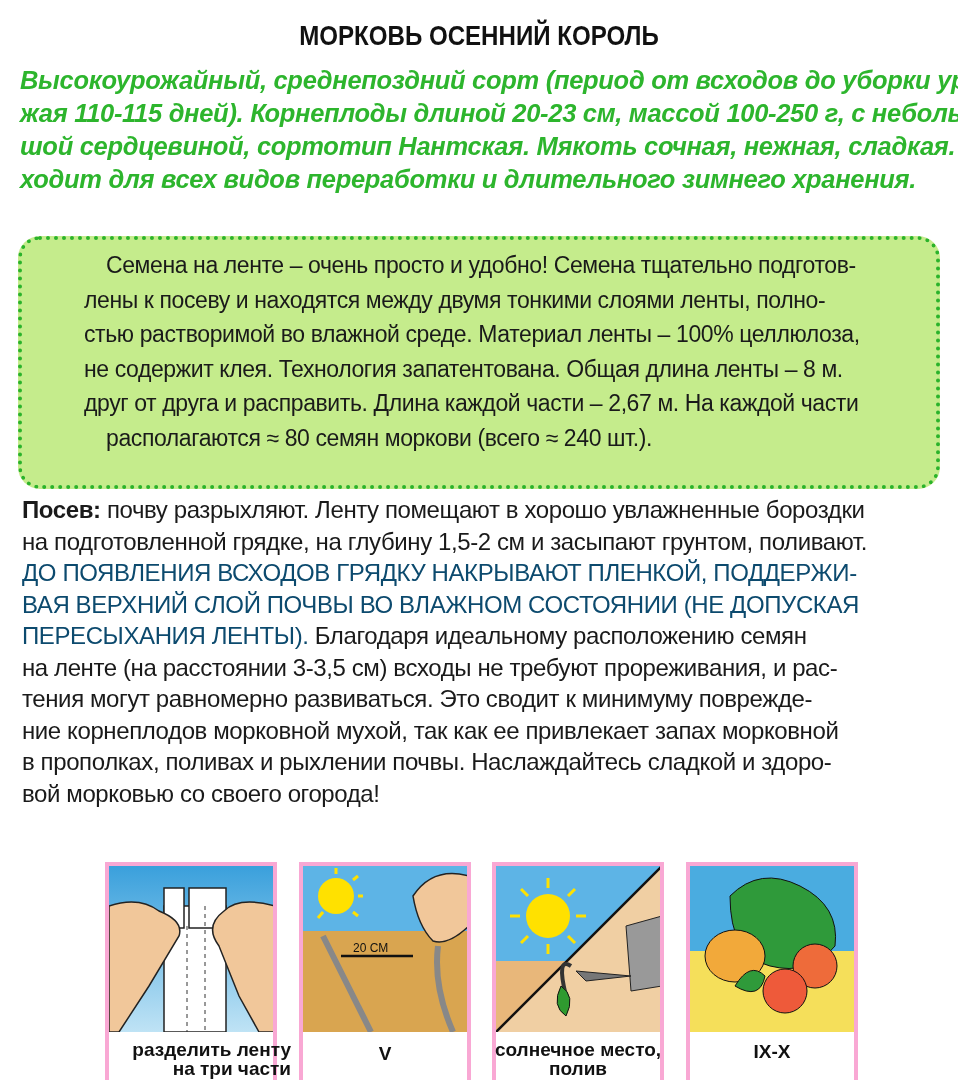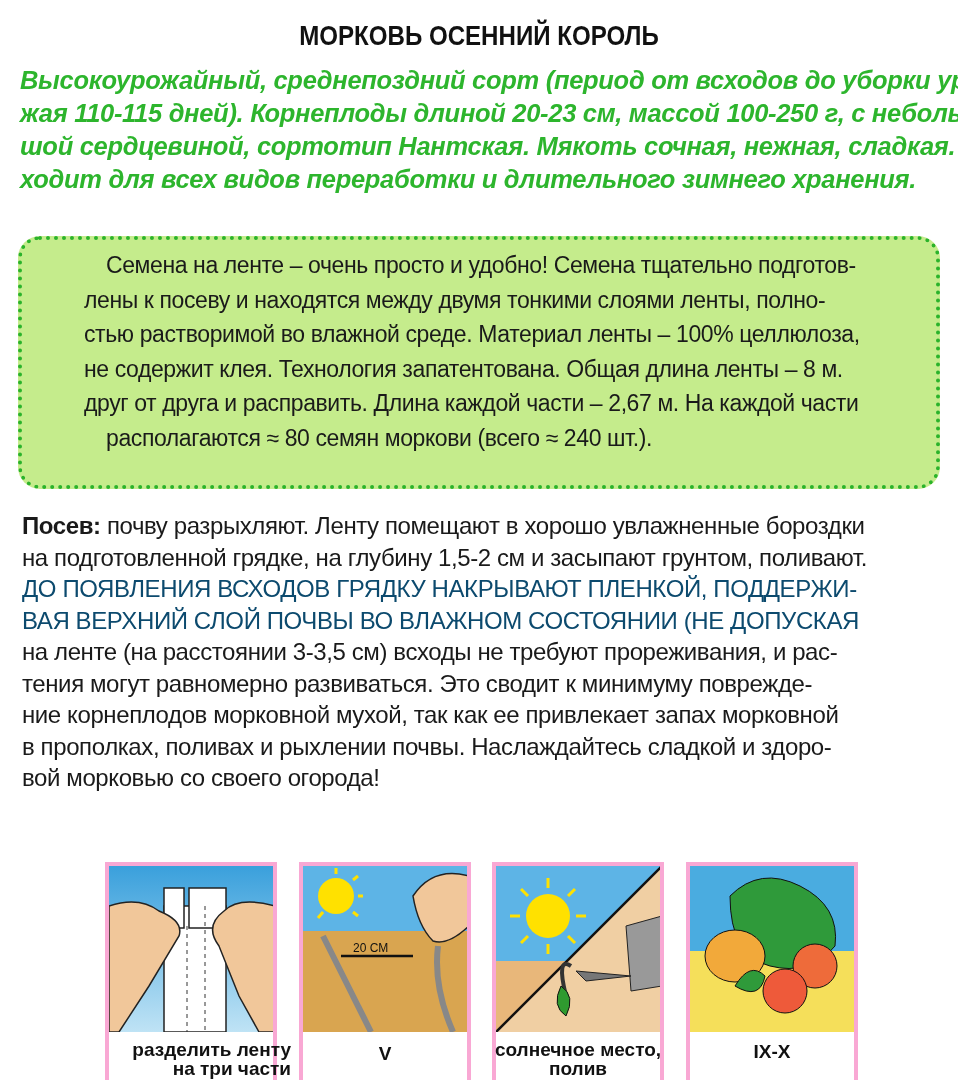--- a/index.html
+++ b/index.html
@@ -3,21 +3,21 @@
 <meta charset="utf-8">
 <style>
   html,body{margin:0;padding:0;background:#fff;}
   body{width:958px;height:1080px;position:relative;overflow:hidden;font-family:"Liberation Sans",sans-serif;color:#1a1a1a;}
   .title{position:absolute;left:0;top:20px;width:958px;text-align:center;font-weight:bold;font-size:28px;letter-spacing:0px;color:#111;transform:scaleX(0.86);}
   .green-desc{position:absolute;left:20px;top:64px;width:930px;color:#2db52d;font-weight:bold;font-style:italic;font-size:25.5px;line-height:33px;letter-spacing:-0.3px;}
   .green-desc span{display:block;white-space:nowrap;}
   .box{position:absolute;left:18px;top:236px;width:922px;height:253px;background:#c5ec8c;border:4px dotted #2bb32b;border-radius:22px;box-sizing:border-box;}
   .box-text{position:absolute;left:20px;top:8px;width:890px;font-size:23px;line-height:34.5px;color:#1a1a1a;letter-spacing:-0.4px;margin-left:42px;}
   .box-text span{display:block;white-space:nowrap;}
-  .body-text{position:absolute;left:22px;top:510px;width:925px;font-size:24px;line-height:31.5px;color:#1a1a1a;letter-spacing:-0.4px;}
+  .body-text{position:absolute;left:22px;top:494px;width:925px;font-size:24px;line-height:31.5px;color:#1a1a1a;letter-spacing:-0.4px;}
   .body-text span.line{display:block;white-space:nowrap;}
   .bold{font-weight:bold;}
   .red{color:#0c4a6e;}
   .pics{position:absolute;left:0;top:862px;width:958px;height:218px;}
   .pic{position:absolute;top:0;width:172px;height:224px;border:4px solid #f9a8d4;box-sizing:border-box;overflow:hidden;}
   .cap{position:absolute;text-align:center;font-weight:bold;font-size:19px;line-height:19px;width:200px;color:#111;}
 </style>
 </head>
 <body>
 
@@ -39,20 +39,21 @@
     <span>друг от друга и расправить. Длина каждой части – 2,67 м. На каждой части</span>
     <span style="padding-left:22px">располагаются ≈ 80 семян моркови (всего ≈ 240 шт.).</span>
   </div>
 </div>
 
 <div class="body-text">
   <span class="line"><span class="bold">Посев:</span><span> почву разрыхляют. Ленту помещают в хорошо увлажненные бороздки</span></span>
   <span class="line">на подготовленной грядке, на глубину 1,5-2 см и засыпают грунтом, поливают.</span>
   <span class="line red">ДО ПОЯВЛЕНИЯ ВСХОДОВ ГРЯДКУ НАКРЫВАЮТ ПЛЕНКОЙ, ПОДДЕРЖИ-</span>
   <span class="line red">ВАЯ ВЕРХНИЙ СЛОЙ ПОЧВЫ ВО ВЛАЖНОМ СОСТОЯНИИ (НЕ ДОПУСКАЯ</span>
+  <span class="line"><span class="red">ПЕРЕСЫХАНИЯ ЛЕНТЫ).</span><span> Благодаря идеальному расположению семян</span></span>
   <span class="line">на ленте (на расстоянии 3-3,5 см) всходы не требуют прореживания, и рас-</span>
   <span class="line">тения могут равномерно развиваться. Это сводит к минимуму поврежде-</span>
   <span class="line">ние корнеплодов морковной мухой, так как ее привлекает запах морковной</span>
   <span class="line">в прополках, поливах и рыхлении почвы. Наслаждайтесь сладкой и здоро-</span>
   <span class="line">вой морковью со своего огорода!</span>
 </div>
 
 <div class="pics">
 
   <div class="pic" style="left:105px;">

